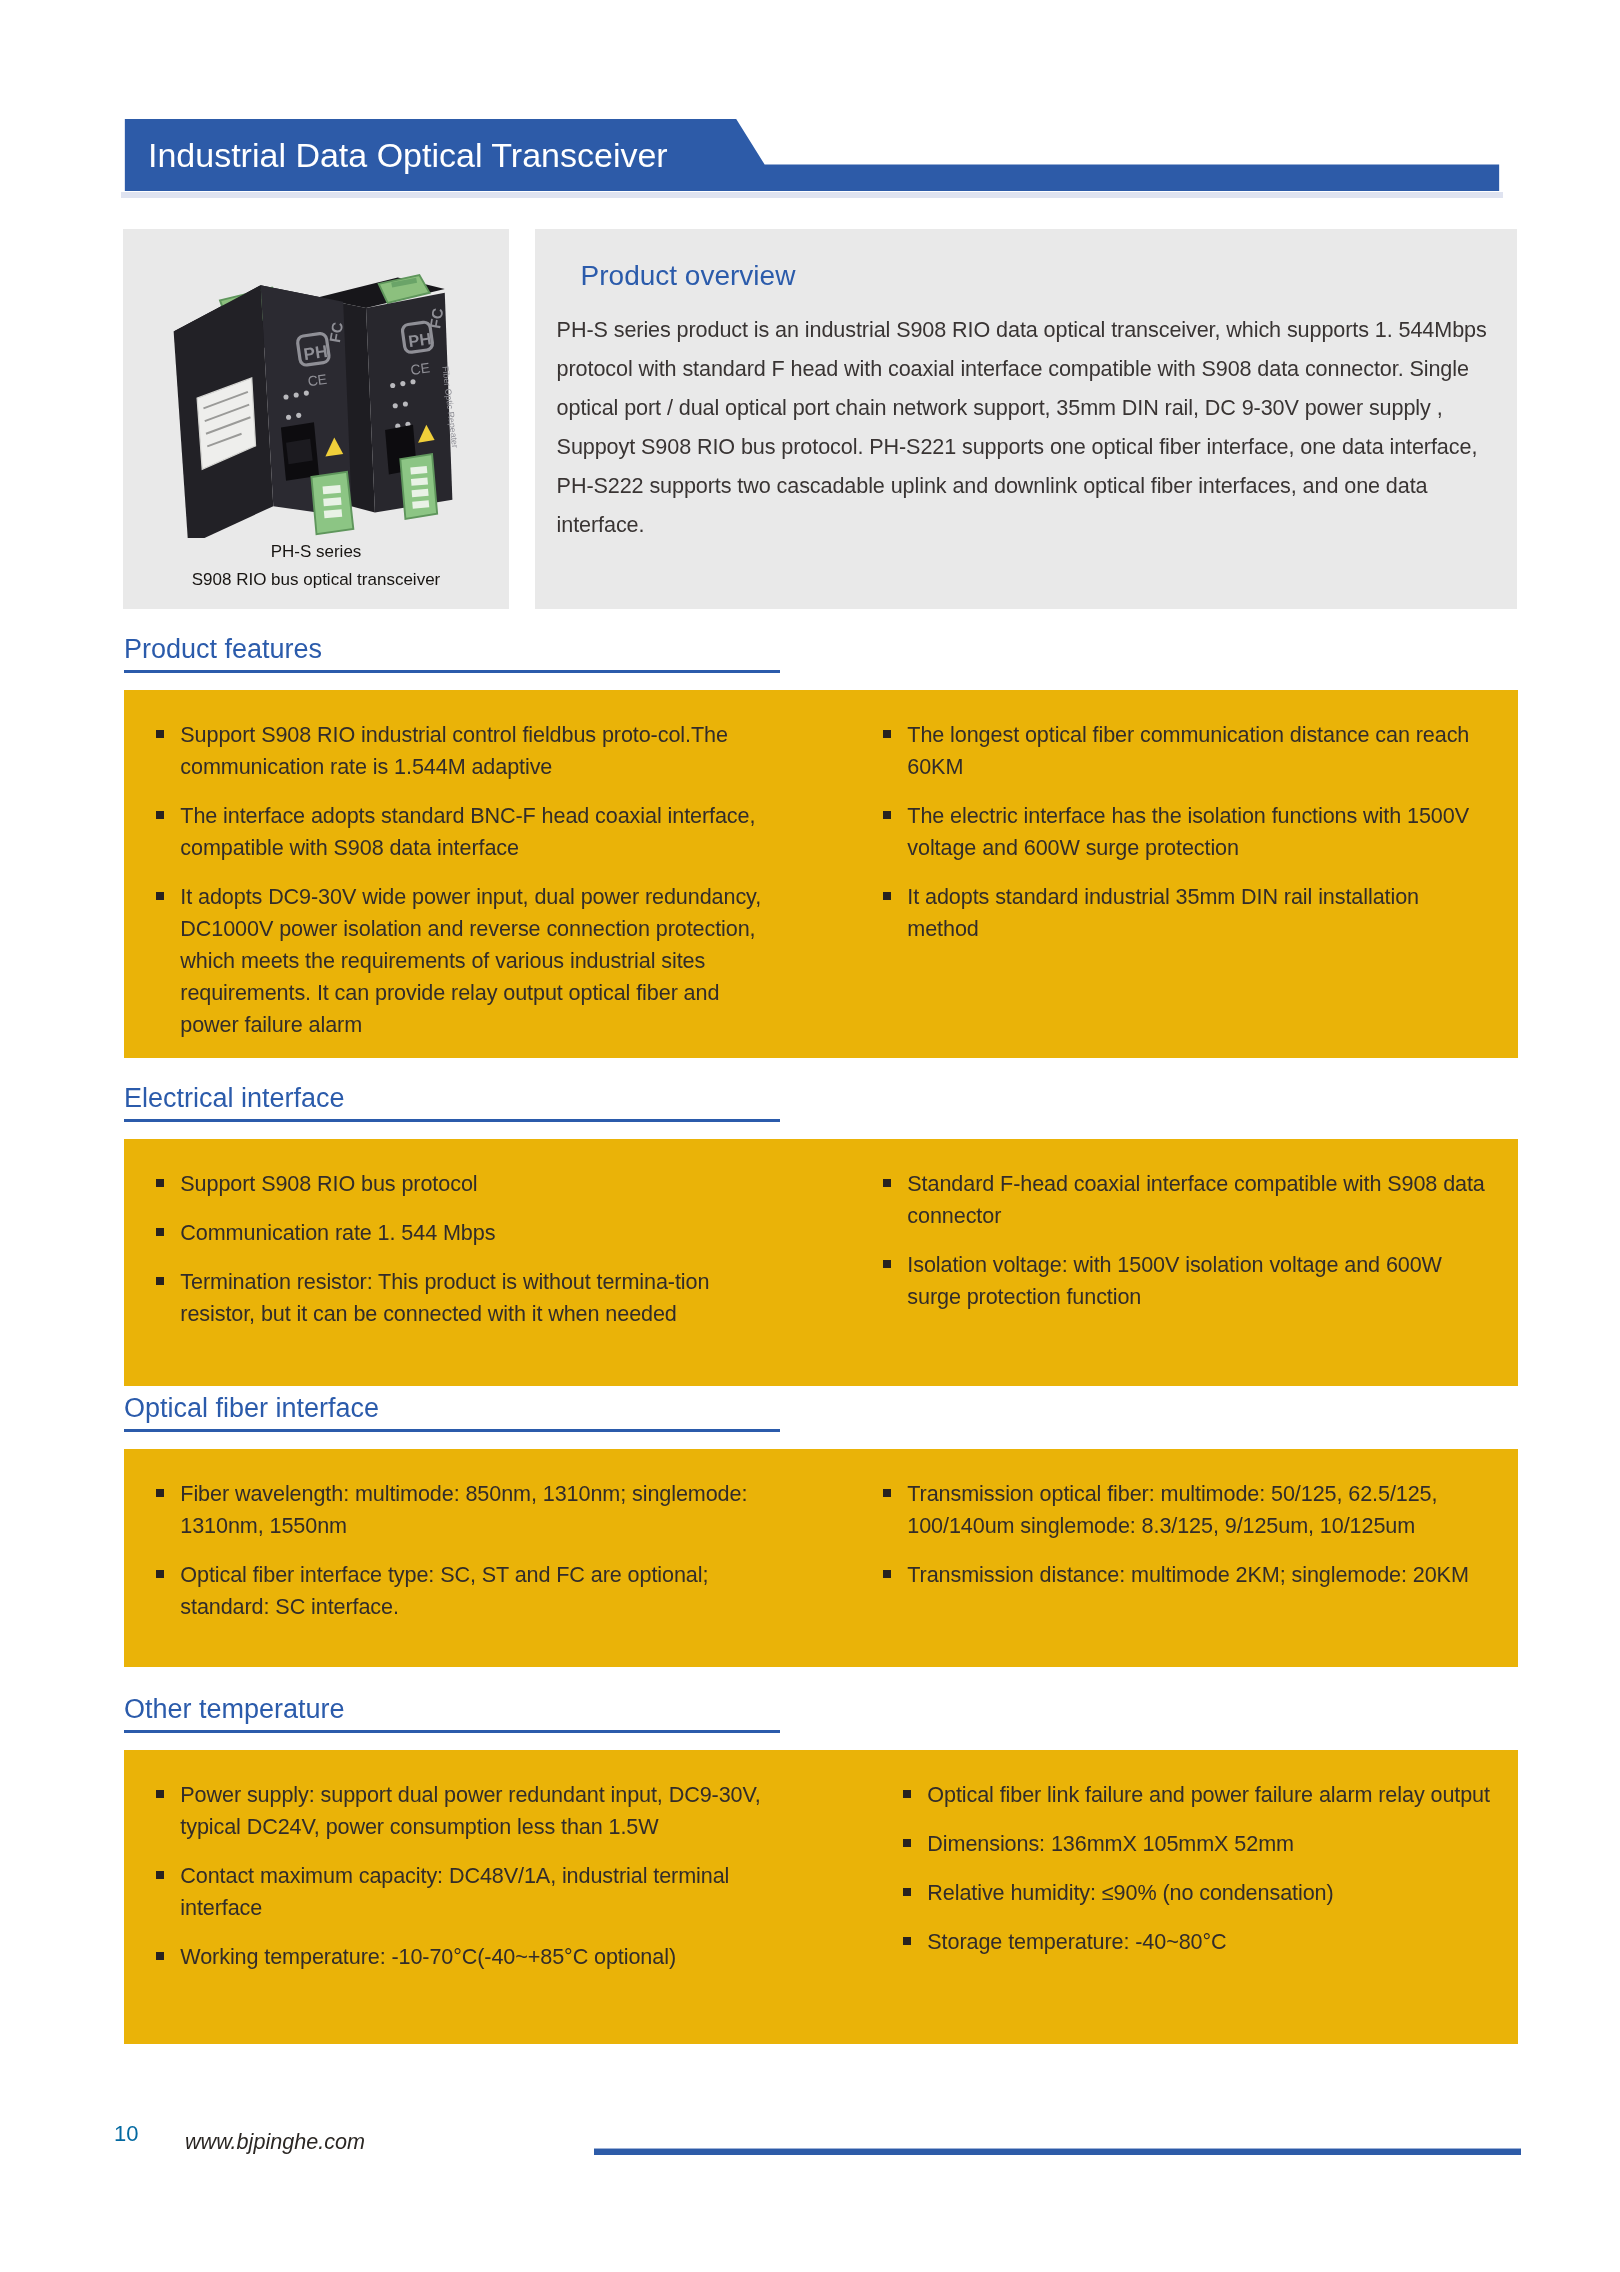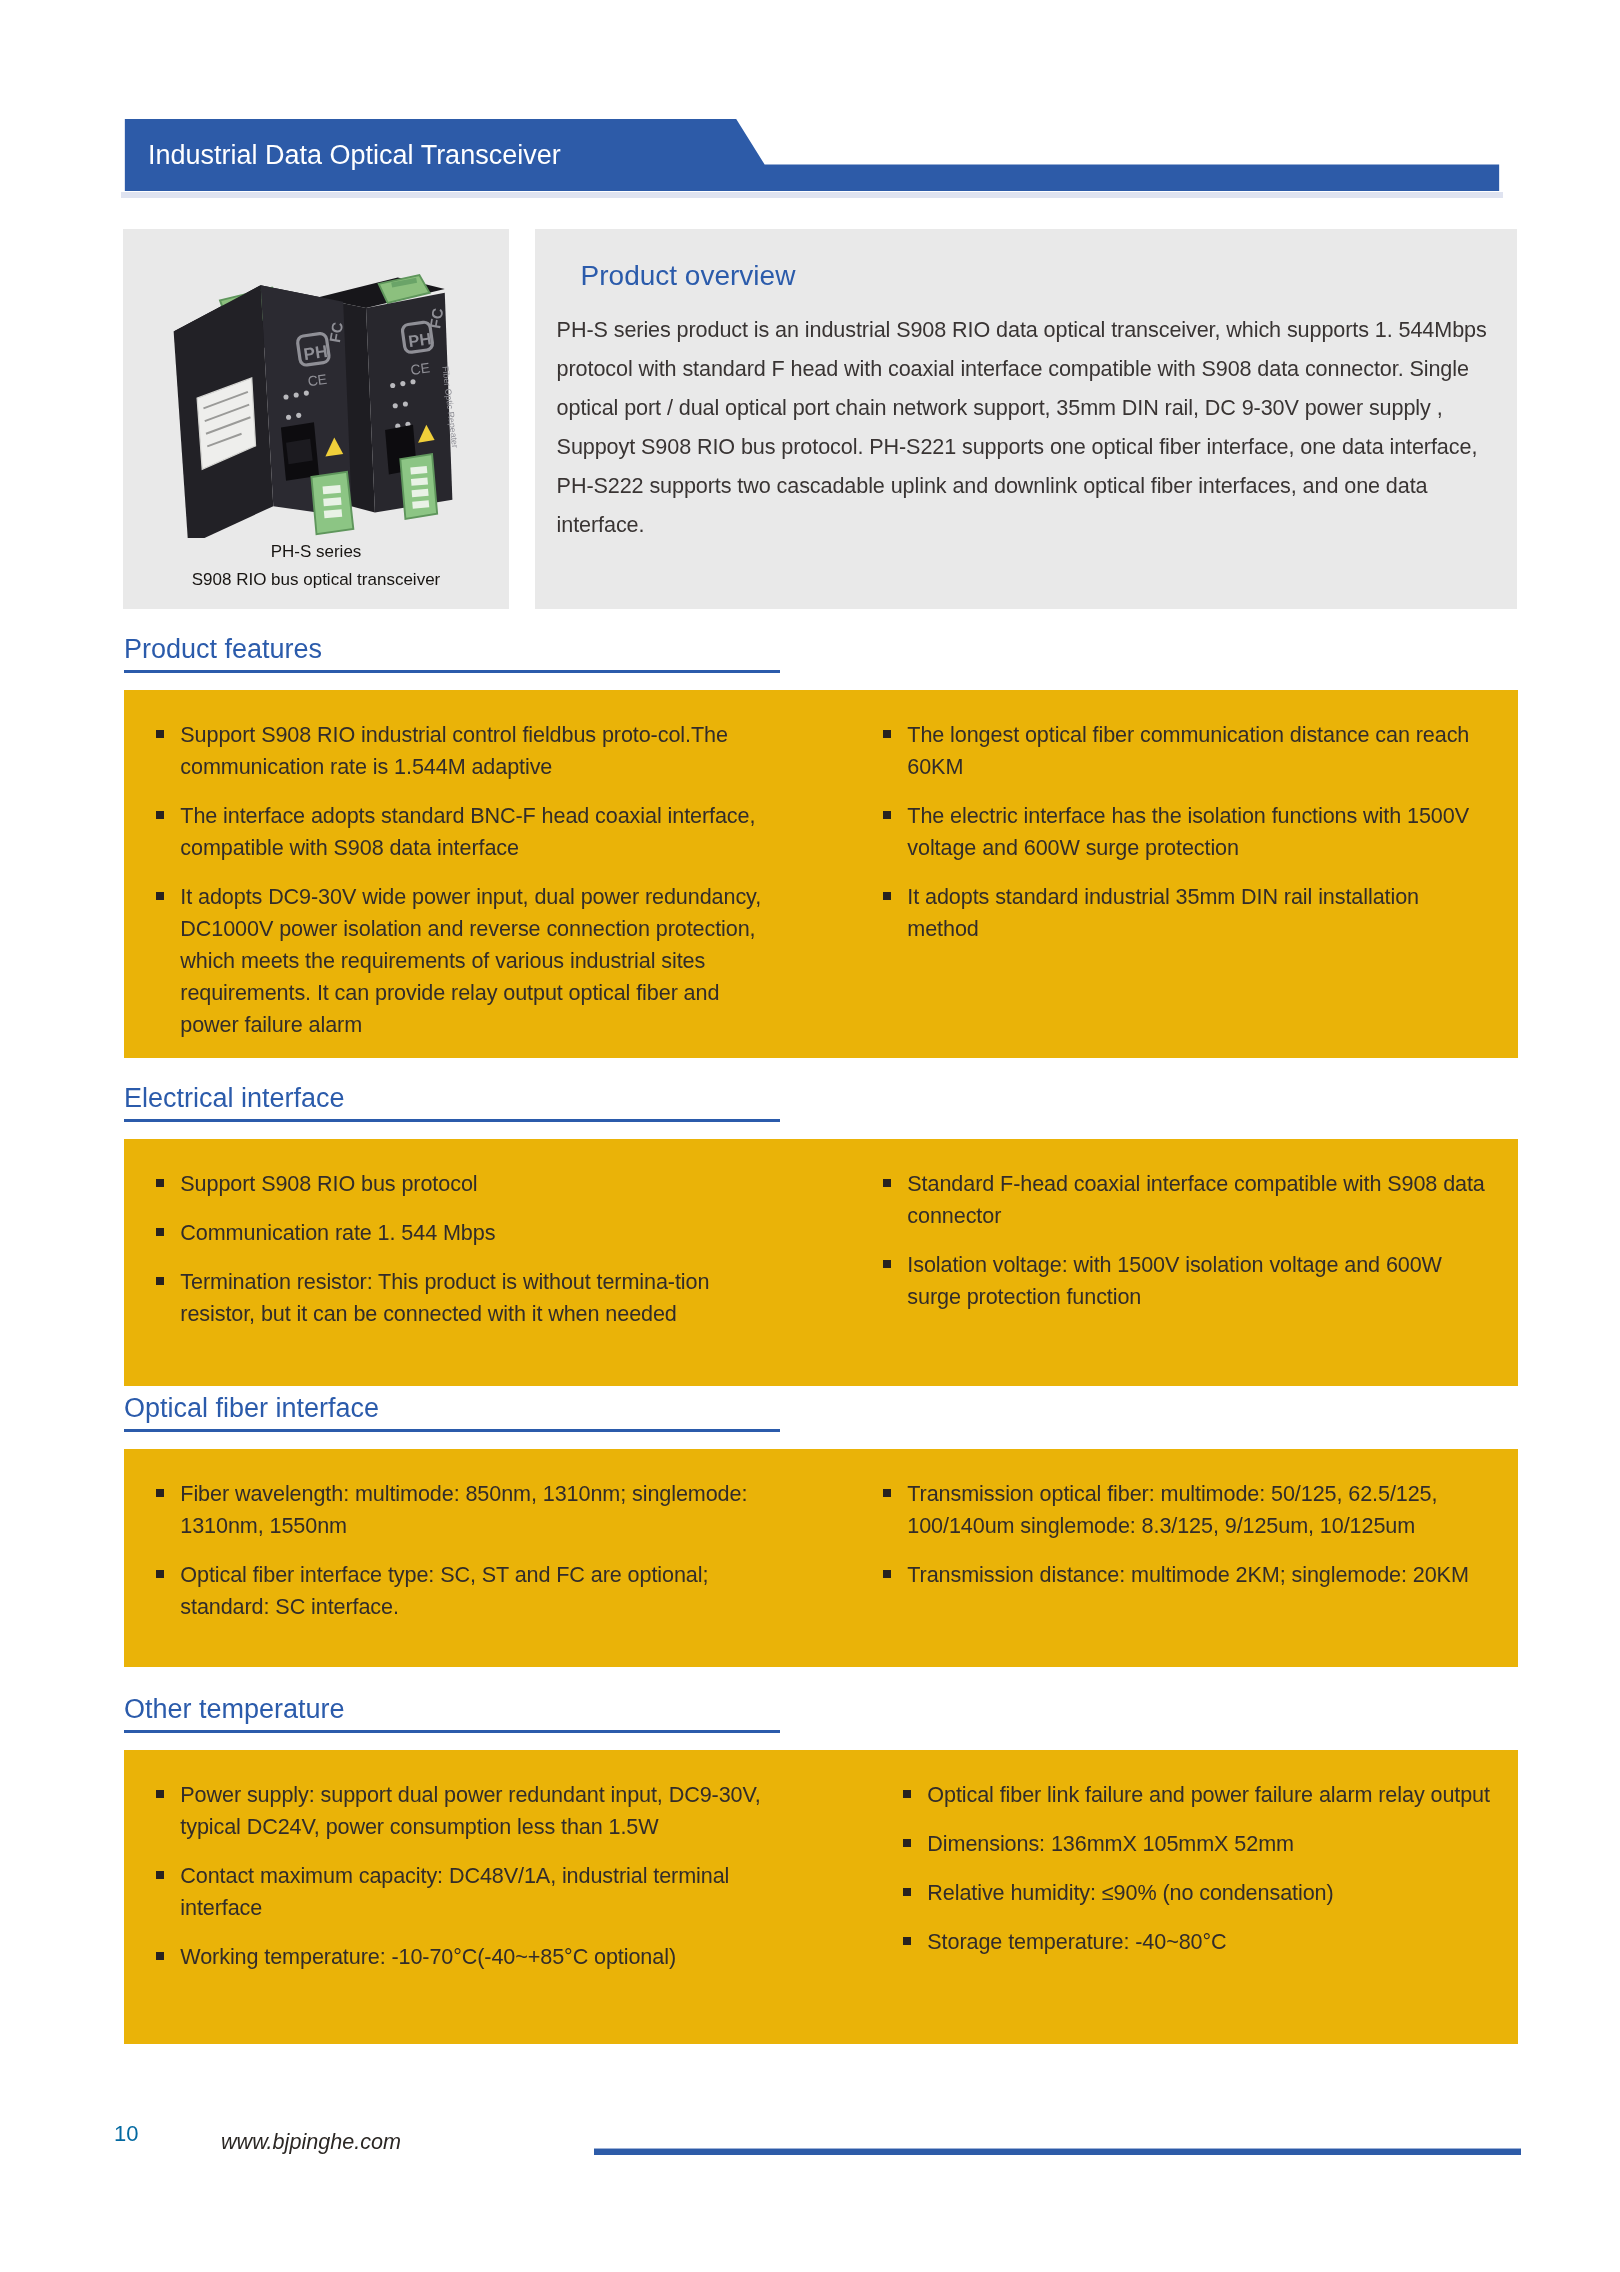--- a/index.html
+++ b/index.html
@@ -4,21 +4,21 @@
 <style>
   * { margin:0; padding:0; box-sizing:border-box; }
   body { background:#ffffff; font-family:"Liberation Sans", sans-serif; }
   .page { position:relative; width:1620px; height:2273px; background:#ffffff; overflow:hidden; }
 
   
   .banner { position:absolute; left:121px; top:119px; width:1382px; height:72px; }
   .banner svg { position:absolute; left:0; top:0; }
   .banner-title {
     position:absolute; left:27px; top:0; height:77px; line-height:72px;
-    color:#ffffff; font-size:27px; letter-spacing:0px; white-space:nowrap;
+    color:#ffffff; font-size:34px; letter-spacing:0px; white-space:nowrap;
   }
   .banner-shadow { position:absolute; left:121px; top:192px; width:1382px; height:5.7px; background:#dfe3f0; }
 
   
   .panel { position:absolute; background:#e9e9e9; }
   .photo-panel { left:123px; top:229px; width:386px; height:380px; }
   .overview-panel { left:535px; top:229px; width:982px; height:380px; padding:32px 24px 0 21.6px; }
 
   .photo-panel svg { display:block; margin:3.8px auto 0 auto; }
   .photo-caption { text-align:center; color:#181512; font-size:17px; line-height:28px; }
@@ -37,21 +37,21 @@
     background:#eab308; margin-top:17px; padding:29px 22px 12.7px 32px;
     display:grid; grid-template-columns:727px 1fr; overflow:hidden;
   }
   ul.bullets { list-style:none; }
   li.bullet { display:flex; margin-bottom:17px; }
   .marker { flex:0 0 8.3px; width:8.3px; height:8.3px; background:#282220; margin-top:10.8px; margin-right:16px; }
   .btext { color:#322c2a; font-size:21.6px; line-height:32px; letter-spacing:-0.1px; max-width:584px; }
 
   
   .footer-pagenum { position:absolute; left:114px; top:2121px; color:#0369a1; font-size:22px; }
-  .footer-site { position:absolute; left:185px; top:2129px; color:#2b2724; font-size:21.6px; font-style:italic;margin-left:36px; }
+  .footer-site { position:absolute; left:185px; top:2129px; color:#2b2724; font-size:21.6px; font-style:italic; }
   .footer-bar { position:absolute; left:594px; top:2148px; width:927px; height:7px;
     background:#2d5ba8; border-top:1.9px solid #9db1d6; }
 
   
   .ph-small { fill:#8f8f96; font-family:"Liberation Sans", sans-serif; }
 </style>
 </head>
 <body>
 
 <div class="page">

